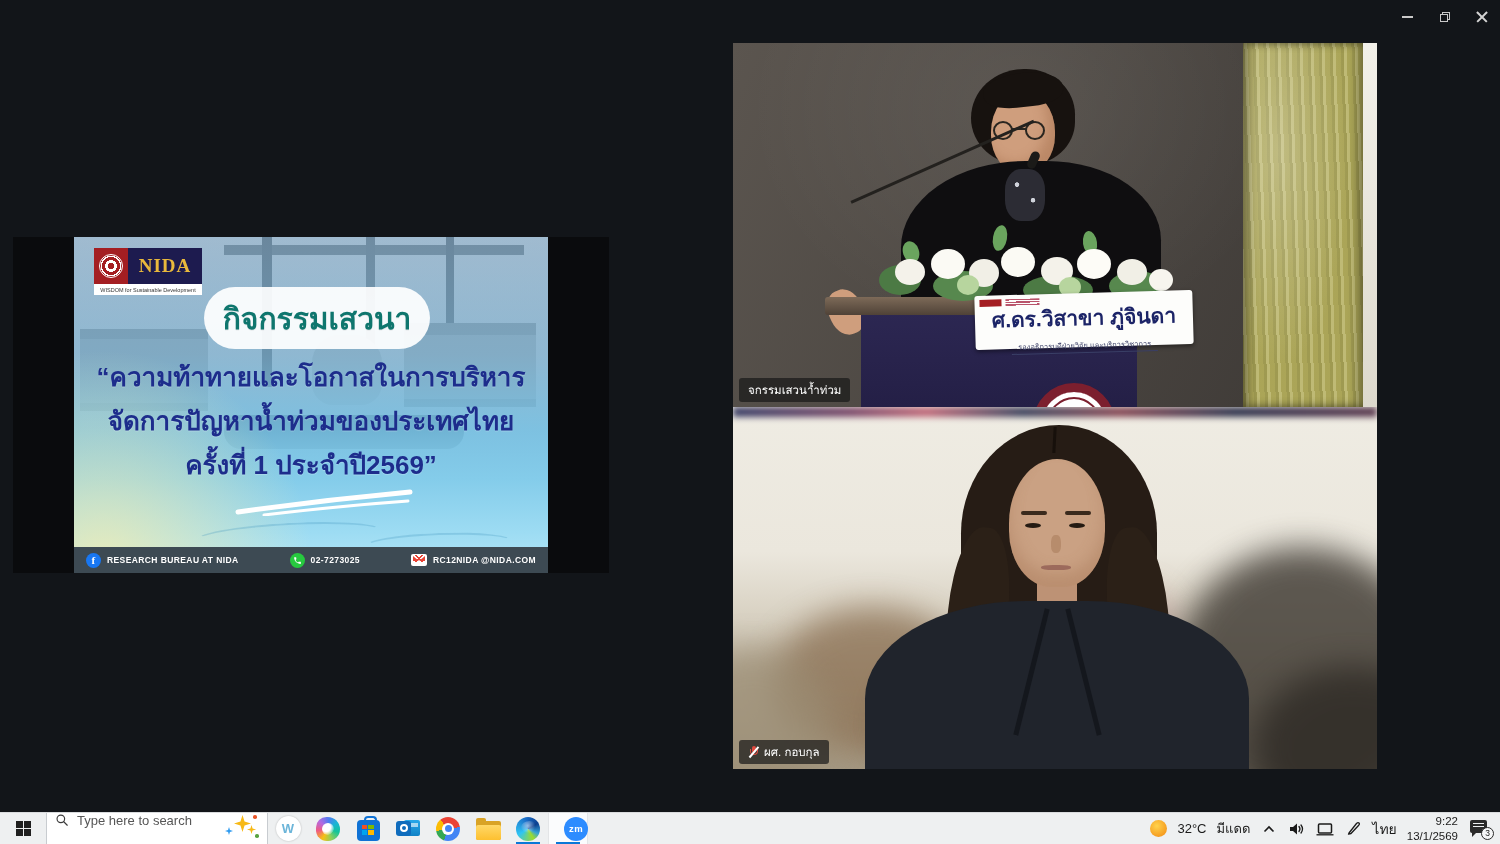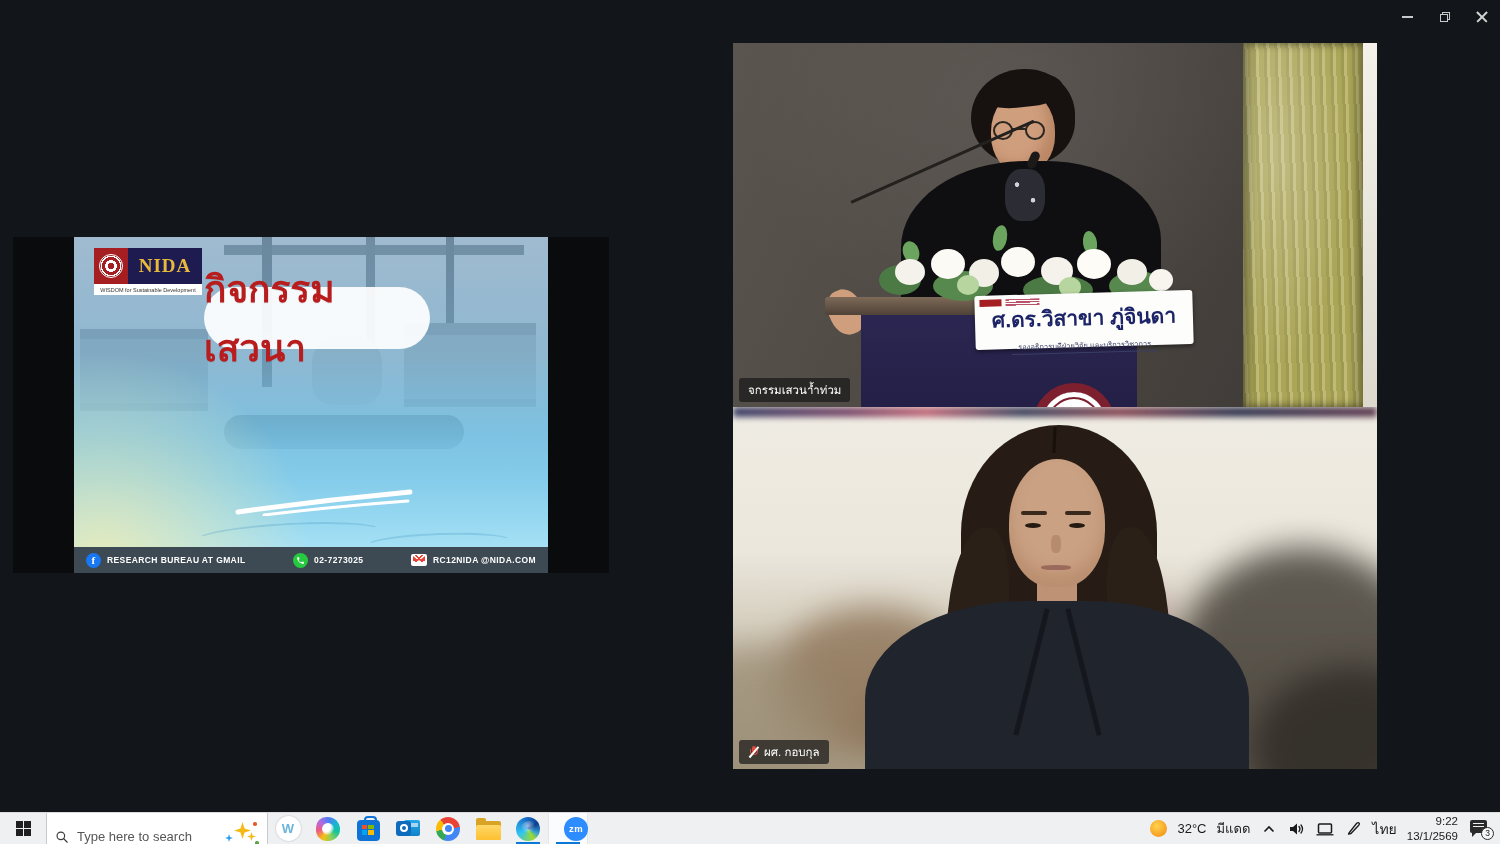--- a/index.html
+++ b/index.html
@@ -40,21 +40,21 @@
 
   .nida-logo { position:absolute; left:20px; top:11px; width:108px; }
   .nida-top { display:flex; height:36px; }
   .nida-red { width:34px; height:36px; background:#a41e22; display:flex; align-items:center; justify-content:center; }
   .nida-seal { width:24px; height:24px; border-radius:50%; background:radial-gradient(circle,#a41e22 0 3px,#fff 3px 6px,#a41e22 6px 9px,#fff 9px 10.5px,#a41e22 10.5px); border:1.5px solid #fff; }
   .nida-navy { width:74px; height:36px; background:#1d1b4f; color:#e9b93c; font-weight:bold; font-size:19px; letter-spacing:1px; display:flex; align-items:center; justify-content:center; font-family:"Liberation Serif","DejaVu Serif",serif; }
   .nida-strip { width:108px; height:11px; background:#fff; color:#333; font-size:5.5px; display:flex; align-items:center; justify-content:center; white-space:nowrap; overflow:hidden; }
 
   .pill { position:absolute; left:130px; top:50px; width:226px; height:62px; background:rgba(255,255,255,.92); border-radius:31px;
     display:flex; align-items:center; justify-content:center; }
-  .pill span { color:#b91c1c; font-size:37px; font-weight:800; text-shadow:0 1px 0 rgba(0,0,0,.08); }
+  .pill span { color:#0f766e; font-size:30px; font-weight:800; text-shadow:0 1px 0 rgba(0,0,0,.08);text-align:right; }
 
   .poster-title { position:absolute; left:0; top:118px; width:474px; text-align:center; color:#1d2d8c; font-weight:800; font-size:26px; line-height:44px; text-shadow:0 1px 1px rgba(255,255,255,.25); }
 
   .swoosh { position:absolute; left:160px; top:245px; }
 
   .poster-footer { position:absolute; left:0; bottom:0; width:474px; height:26px; background:#3d4a53; display:flex; align-items:center; justify-content:space-between; padding:0 12px; }
   .pf-item { display:flex; align-items:center; gap:6px; color:#fff; font-size:8.5px; font-weight:bold; letter-spacing:.4px; }
   .fb-ic { width:15px; height:15px; border-radius:50%; background:#1877f2; color:#fff; font-size:11px; font-weight:bold; display:flex; align-items:center; justify-content:center; font-family:"Liberation Serif","DejaVu Serif",serif; }
   .ph-ic { width:15px; height:15px; border-radius:50%; background:#27c93f; display:flex; align-items:center; justify-content:center; }
   .gm-ic { width:16px; height:12px; background:#fff; border-radius:2px; position:relative; overflow:hidden; }
@@ -124,21 +124,21 @@
   .mic-muted { position:relative; width:11px; height:13px; }
   .mic-muted .mm-body { position:absolute; left:3.5px; top:0; width:4px; height:7px; border-radius:2px; background:#e04a3f; }
   .mic-muted .mm-arc { position:absolute; left:1.5px; top:3px; width:8px; height:6px; border:1.4px solid #e04a3f; border-top:none; border-radius:0 0 6px 6px; }
   .mic-muted .mm-slash { position:absolute; left:5px; top:-1px; width:1.6px; height:14px; background:#fff; transform:rotate(40deg); }
 
   
   .taskbar { position:absolute; left:0; bottom:0; width:1500px; height:32px; background:#eef0f1; border-top:1px solid #d9dbdd; display:flex; align-items:stretch; z-index:60; }
   .tb-start { width:46px; display:flex; align-items:center; justify-content:center; cursor:pointer; }
   .win-flag { width:15px; height:15px; display:grid; grid-template-columns:7px 7px; grid-template-rows:7px 7px; gap:1px; }
   .win-flag i { background:#1f1f1f; }
-  .tb-search { width:222px; background:#fff; border:1px solid #c8ccd0; border-top:none; border-bottom:none; display:flex; align-items:flex-end; padding:0 8px; gap:8px; }
+  .tb-search { width:222px; background:#fff; border:1px solid #c8ccd0; border-top:none; border-bottom:none; display:flex; align-items:flex-start; padding:0 8px; gap:8px; }
   .tb-search input { border:none; outline:none; flex:1; font-size:13px; color:#444; background:transparent; min-width:0; }
   .tb-search input::placeholder { color:#565656; }
   .sparkles { position:relative; width:34px; height:24px; flex:none; }
   .star { position:absolute; clip-path:polygon(50% 0,62% 38%,100% 50%,62% 62%,50% 100%,38% 62%,0 50%,38% 38%); }
   .star.big { left:9px; top:2px; width:17px; height:17px; background:#f7b916; }
   .star.small { left:22px; top:12px; width:9px; height:9px; background:#f7b916; }
   .star.blue { left:0; top:14px; width:8px; height:8px; background:#2f9bf0; }
   .dot { position:absolute; border-radius:50%; width:3.5px; height:3.5px; }
   .dot.orange { left:28px; top:2px; background:#e8562a; }
   .dot.green { left:30px; top:21px; background:#58a342; }
@@ -226,30 +226,35 @@
             </div>
           <div class="nida-navy">NIDA</div>
         </div>
         <div class="nida-strip">WISDOM for Sustainable Development</div>
       </div>
 
       <div class="pill">
         <span>กิจกรรมเสวนา</span>
       </div>
 
+      <div class="poster-title">
+        <div>“ความท้าทายและโอกาสในการบริหาร</div>
+        <div>จัดการปัญหาน้ำท่วมของประเทศไทย</div>
+        <div>ครั้งที่ 1 ประจำปี2569”</div>
+      </div>
 
       <svg class="swoosh" width="180" height="34" viewBox="0 0 180 34">
         <path d="M4 30 Q 90 18 176 10" stroke="#ffffff" stroke-width="5" fill="none" stroke-linecap="round"></path>
         <path d="M30 33 Q 105 24 174 19" stroke="#ffffff" stroke-width="3" fill="none" stroke-linecap="round"></path>
       </svg>
 
       <div class="poster-footer">
         <div class="pf-item">
           <div class="fb-ic">f</div>
-          <span>RESEARCH BUREAU AT GMAIL</span>
+          <span>RESEARCH BUREAU AT NIDA</span>
         </div>
         <div class="pf-item">
           <div class="ph-ic">
             <svg width="9" height="9" viewBox="0 0 24 24">
                 <path fill="#fff" d="M6.6 10.8c1.4 2.8 3.8 5.1 6.6 6.6l2.2-2.2c.3-.3.7-.4 1-.2 1.1.4 2.4.6 3.6.6.6 0 1 .4 1 1V20c0 .6-.4 1-1 1C10.8 21 3 13.2 3 4c0-.6.4-1 1-1h3.5c.6 0 1 .4 1 1 0 1.2.2 2.4.6 3.6.1.3 0 .7-.2 1l-2.3 2.2z"></path>
               </svg>
           </div>
           <span>02-7273025</span>
         </div>
         <div class="pf-item">

